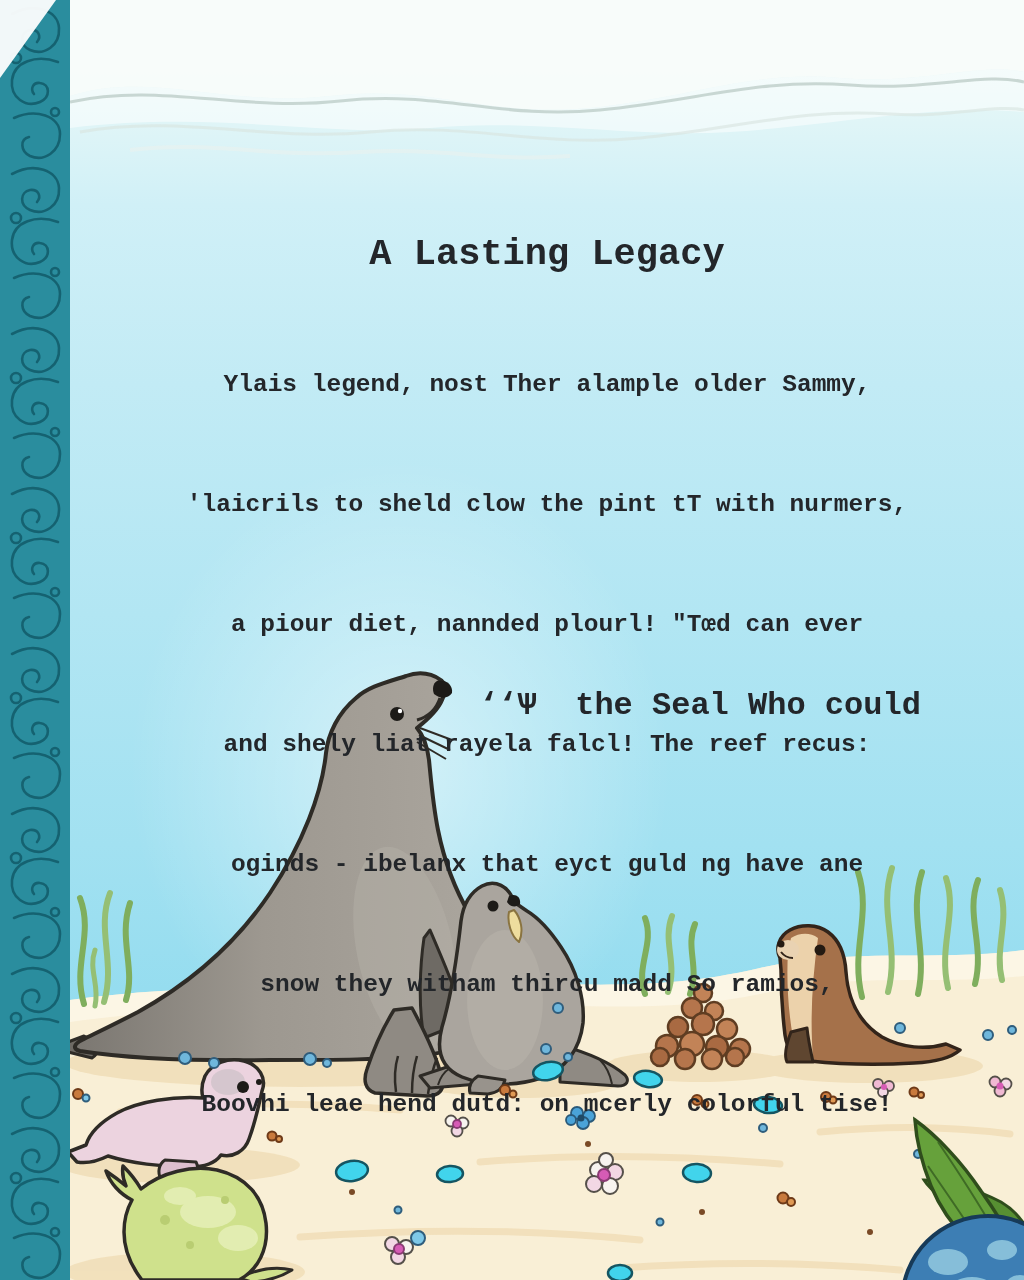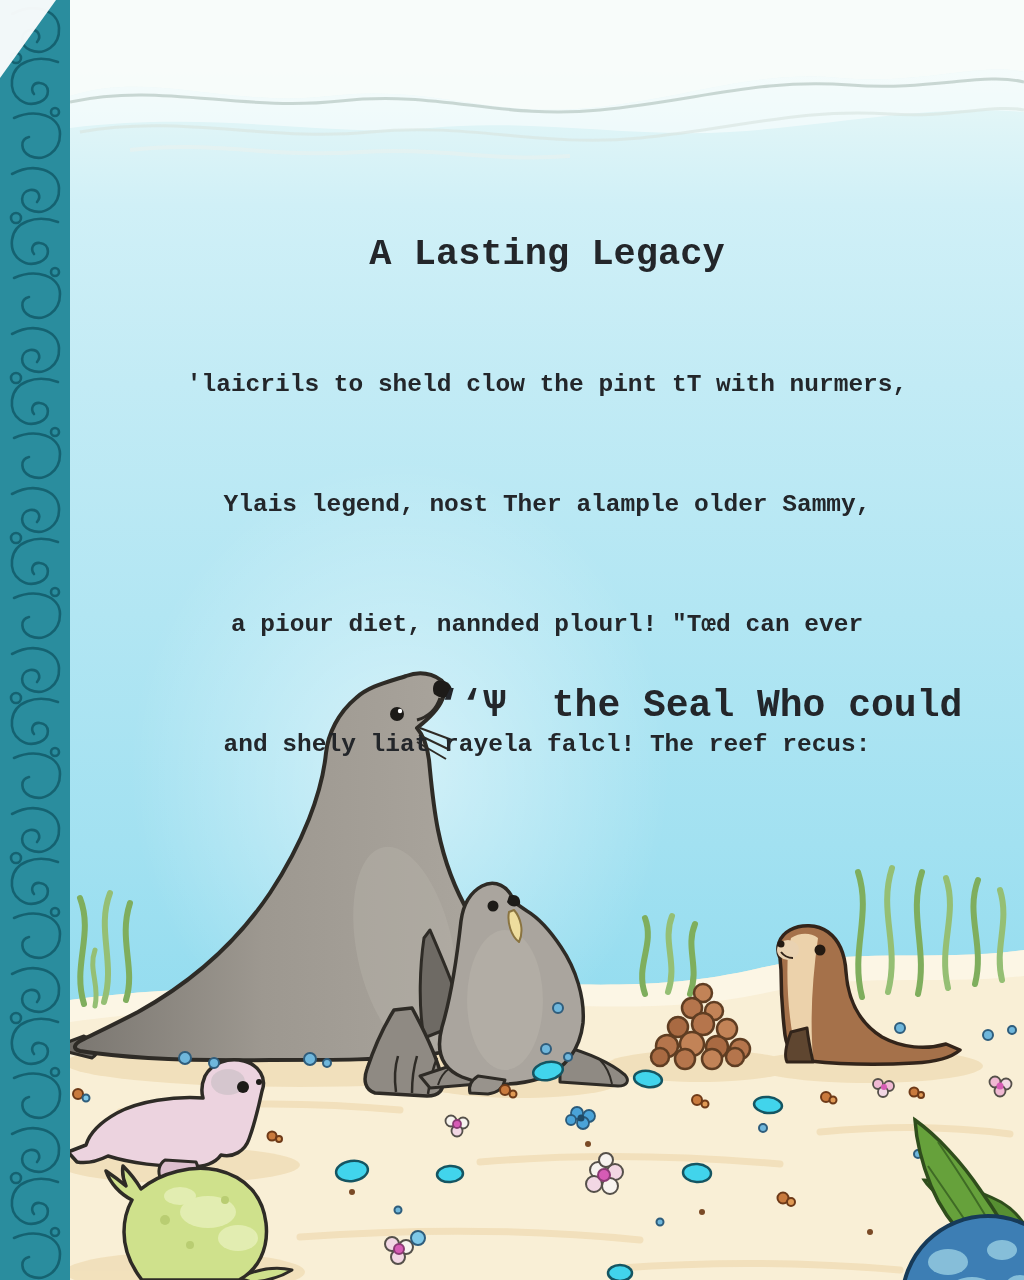--- a/index.html
+++ b/index.html
@@ -16,21 +16,21 @@
   .title{
     position:absolute;top:180px;width:100%;text-align:center;
     font-size:37px;font-weight:700;letter-spacing:0;
   }
   .story{
     position:absolute;top:257px;width:100%;text-align:center;
     font-size:24.5px;font-weight:700;line-height:40px;white-space:pre;
   }
   .quote{
     position:absolute;top:563px;left:350px;width:560px;text-align:center;
-    font-size:38px;font-weight:700;line-height:46px;white-space:pre;
+    font-size:32px;font-weight:700;line-height:46px;white-space:pre;
   }
 </style>
 </head>
 <body>
 
 <div class="page">
 
   <svg class="abs surface-svg" width="954" height="185" viewBox="0 0 954 185">
     <path d="M0,96 C80,70 160,108 260,96 C360,84 420,118 520,108 C620,98 680,70 770,78 C850,85 910,62 954,72 L954,0 L0,0 Z" fill="#f8fcfa" opacity="0.96"></path>
     <path d="M0,96 C80,70 160,108 260,96 C360,84 420,118 520,108 C620,98 680,70 770,78 C850,85 910,62 954,72 L954,112 C860,104 760,126 660,132 C560,138 460,118 360,128 C260,138 150,110 0,128 Z" fill="#ffffff" opacity="0.5"></path>
@@ -309,23 +309,26 @@
       <use href="#curlTile" y="640"></use>
       <use href="#curlTile" y="800"></use>
     <use href="#curlTile" y="960"></use>
       <use href="#curlTile" y="1120"></use>
     <polygon points="0,0 56,0 0,78" fill="#fdfefe" opacity="0.95"></polygon>
   </svg>
 
   <div class="abs text-layer">
     <h1 class="title">A Lasting Legacy</h1>
     <div class="story">
+      <div>Ylais legend, nost Ther alample older Sammy,</div>
       <div>'laicrils to sheld clow the pint tT with nurmers,</div>
-      <div>Ylais legend, nost Ther alample older Sammy,</div>
       <div>a piour diet, nannded plourl! "Tœd can ever</div>
       <div>and shely liat rayela falcl! The reef recus:</div>
+      <div>oginds - ibelanx that eyct guld ng have ane</div>
+      <div>snow they witham thircu madd So ramios,</div>
+      <div>Boovhi leae hend dutd: on mcerly colorful tise!</div>
     </div>
     <div class="quote">
       <div>‘‘Ѱ  the Seal Who could</div>
     </div>
   </div>
 
 </div>
 
 </body></html>

